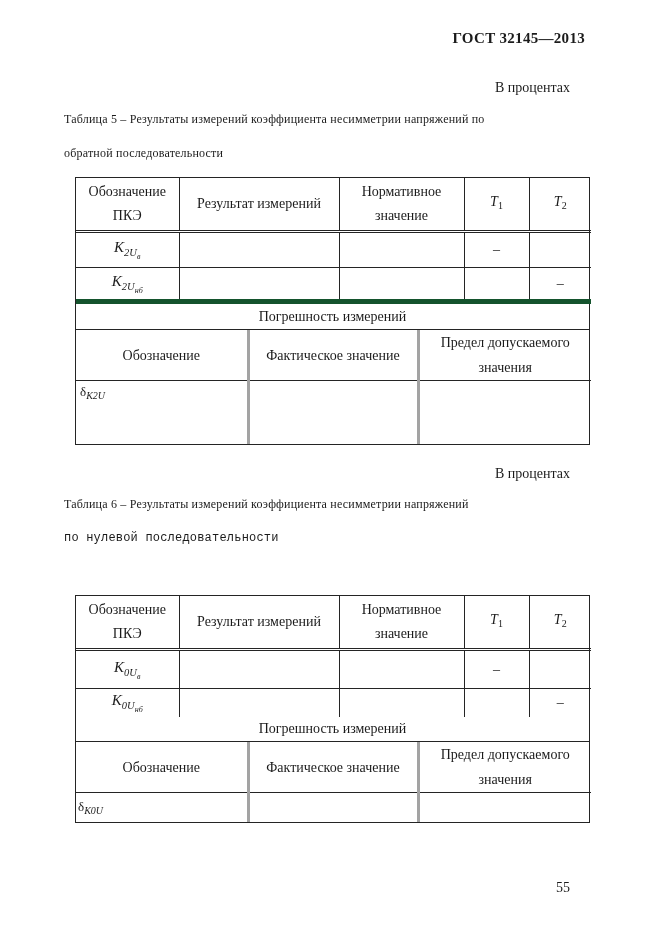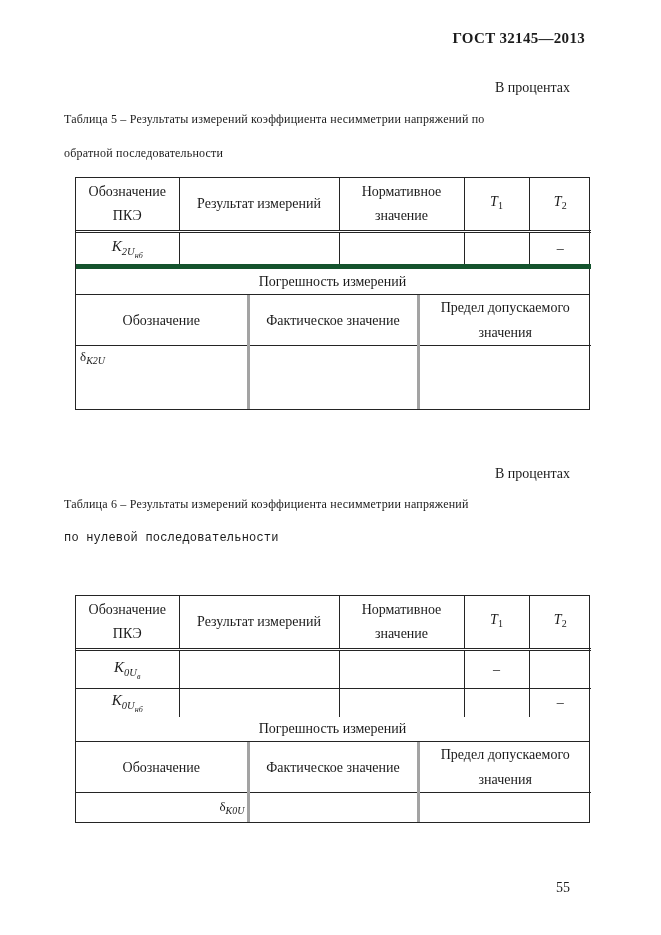--- a/index.html
+++ b/index.html
@@ -65,21 +65,21 @@
   .err-tbl td { border-right: 3px solid #a3a3a3; }
   .err-tbl td:last-child { border-right: none; }
   .err-tbl tr.ehdr td {
     height: 48px;
     border-bottom: 1px solid #242424;
     line-height: 25px;
   }
   .t5 .err-tbl tr.erow td { height: 57px; }
   .t6 .err-tbl tr.erow td { height: 29px; }
   .t5 .err-tbl td.delta-cell { text-align: left; vertical-align: top; padding: 3px 4px; }
-  .t6 .err-tbl td.delta-cell { text-align: right; vertical-align: middle; }
+  .t6 .err-tbl td.delta-cell { text-align: left; vertical-align: middle; }
 
   
   .kbase { font-style: italic; font-size: 15px; }
   .ksub  { font-style: italic; font-size: 10.5px; vertical-align: -4px; }
   .ksubsub { font-style: italic; font-size: 8px; vertical-align: -7px; }
   .tbase { font-style: italic; font-size: 14px; }
   .tsub  { font-size: 10px; vertical-align: -3px; }
   .dbase { font-size: 13px; }
   .dsub  { font-style: italic; font-size: 10px; vertical-align: -3px; }
   .dash-cell { font-size: 14px; }
@@ -111,20 +111,27 @@
           <col style="width:62px">
         </colgroup>
       <tbody>
           <tr class="hdr">
         <td>Обозначение ПКЭ</td>
         <td>Результат измерений</td>
         <td>Нормативное значение</td>
         <td><span class="tbase">T</span><span class="tsub">1</span></td>
         <td><span class="tbase">T</span><span class="tsub">2</span></td>
       </tr>
+      <tr class="r1">
+        <td><span class="kbase">K</span><span class="ksub">2U</span><span class="ksubsub">в</span></td>
+        <td></td>
+        <td></td>
+        <td class="dash-cell">–</td>
+        <td class="dash-cell"></td>
+      </tr>
       <tr class="r2">
         <td><span class="kbase">K</span><span class="ksub">2U</span><span class="ksubsub">нб</span></td>
         <td></td>
         <td></td>
         <td class="dash-cell"></td>
         <td class="dash-cell">–</td>
       </tr>
     </tbody>
       </table>
     <div class="band">Погрешность измерений</div>

